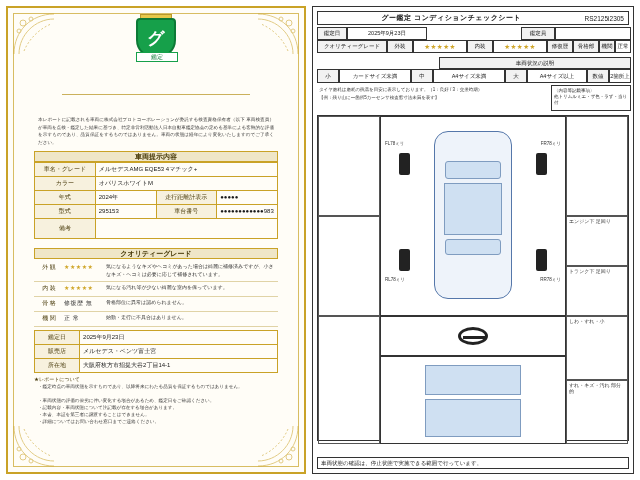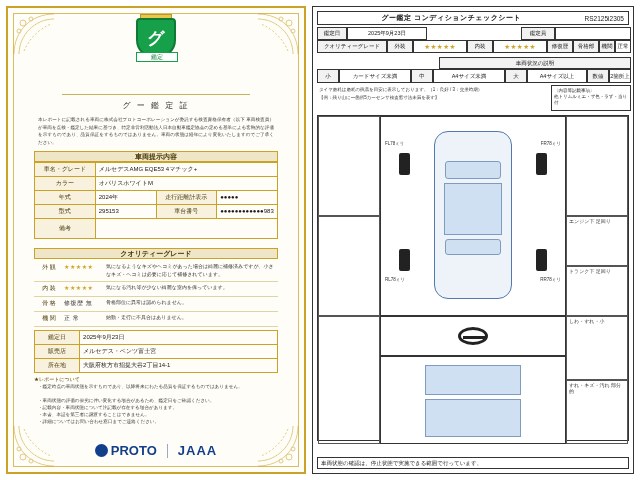--- a/index.html
+++ b/index.html
@@ -226,21 +226,20 @@
         </svg>
     </div>
 
     <div class="seal">
       <div class="seal-cap"></div>
       <div class="shield">グ</div>
       <div class="seal-sub">鑑定</div>
     </div>
 
     <div class="title-rule"></div>
-    <div class="subtitle">グ ー 鑑 定 証</div>
     <div class="blurb">本レポートに記載される車両に株式会社プロトコーポレーションが委託する検査資格保有者（以下 車両検査員）が車両を点検・鑑定した結果に基づき、特定非営利活動法人日本自動車鑑定協会の定める基準による客観的な評価を示すものであり、品質保証をするものではありません。車両の状態は経年により変化いたしますのでご了承ください。</div>
 
     <div class="sec-head" style="top:143px;">車両提示内容</div>
     <div class="tbl" style="top:154px;">
       <div class="tr">
         <div class="td lbl" style="width:62px">車名・グレード</div>
         <div class="td" style="width:186px">メルセデスAMG EQE53 4マチック+</div>
       </div>
       <div class="tr">
         <div class="td lbl" style="width:62px">カラー</div>
@@ -309,28 +308,20 @@
       </div>
     </div>
 
     <div class="notes-title" style="top:368px;">★レポートについて</div>
     <div class="notes" style="top:375px;">・鑑定時点の車両状態を示すものであり、以降将来にわたる品質を保証するものではありません。</div>
     <div class="notes" style="top:389px;">・車両状態の評価の優劣に伴い変化する場合があるため、鑑定日をご確認ください。</div>
     <div class="notes" style="top:396px;">・記載内容・車両状態について注記載が存在する場合があります。</div>
     <div class="notes" style="top:403px;">・本書、本証を第三者に譲渡することはできません。</div>
     <div class="notes" style="top:410px;">・詳細についてはお問い合わせ窓口までご連絡ください。</div>
 
-    <div class="logos">
-      <div class="logo-proto">
-        <span class="logo-dot"></span>
-        <span>PROTO</span>
-      </div>
-      <div class="logo-sep"></div>
-      <div class="logo-jaaa">JAAA</div>
-    </div>
   </div>
 
   <div class="sheet">
 
     <div class="sheet-head">
       <div class="mid">グー鑑定  コンディションチェックシート</div>
       <div class="rgt">RS2125i2305</div>
     </div>
 
     <div class="g lbl2" style="left:4px;top:20px;width:30px;height:13px;">鑑定日</div>

